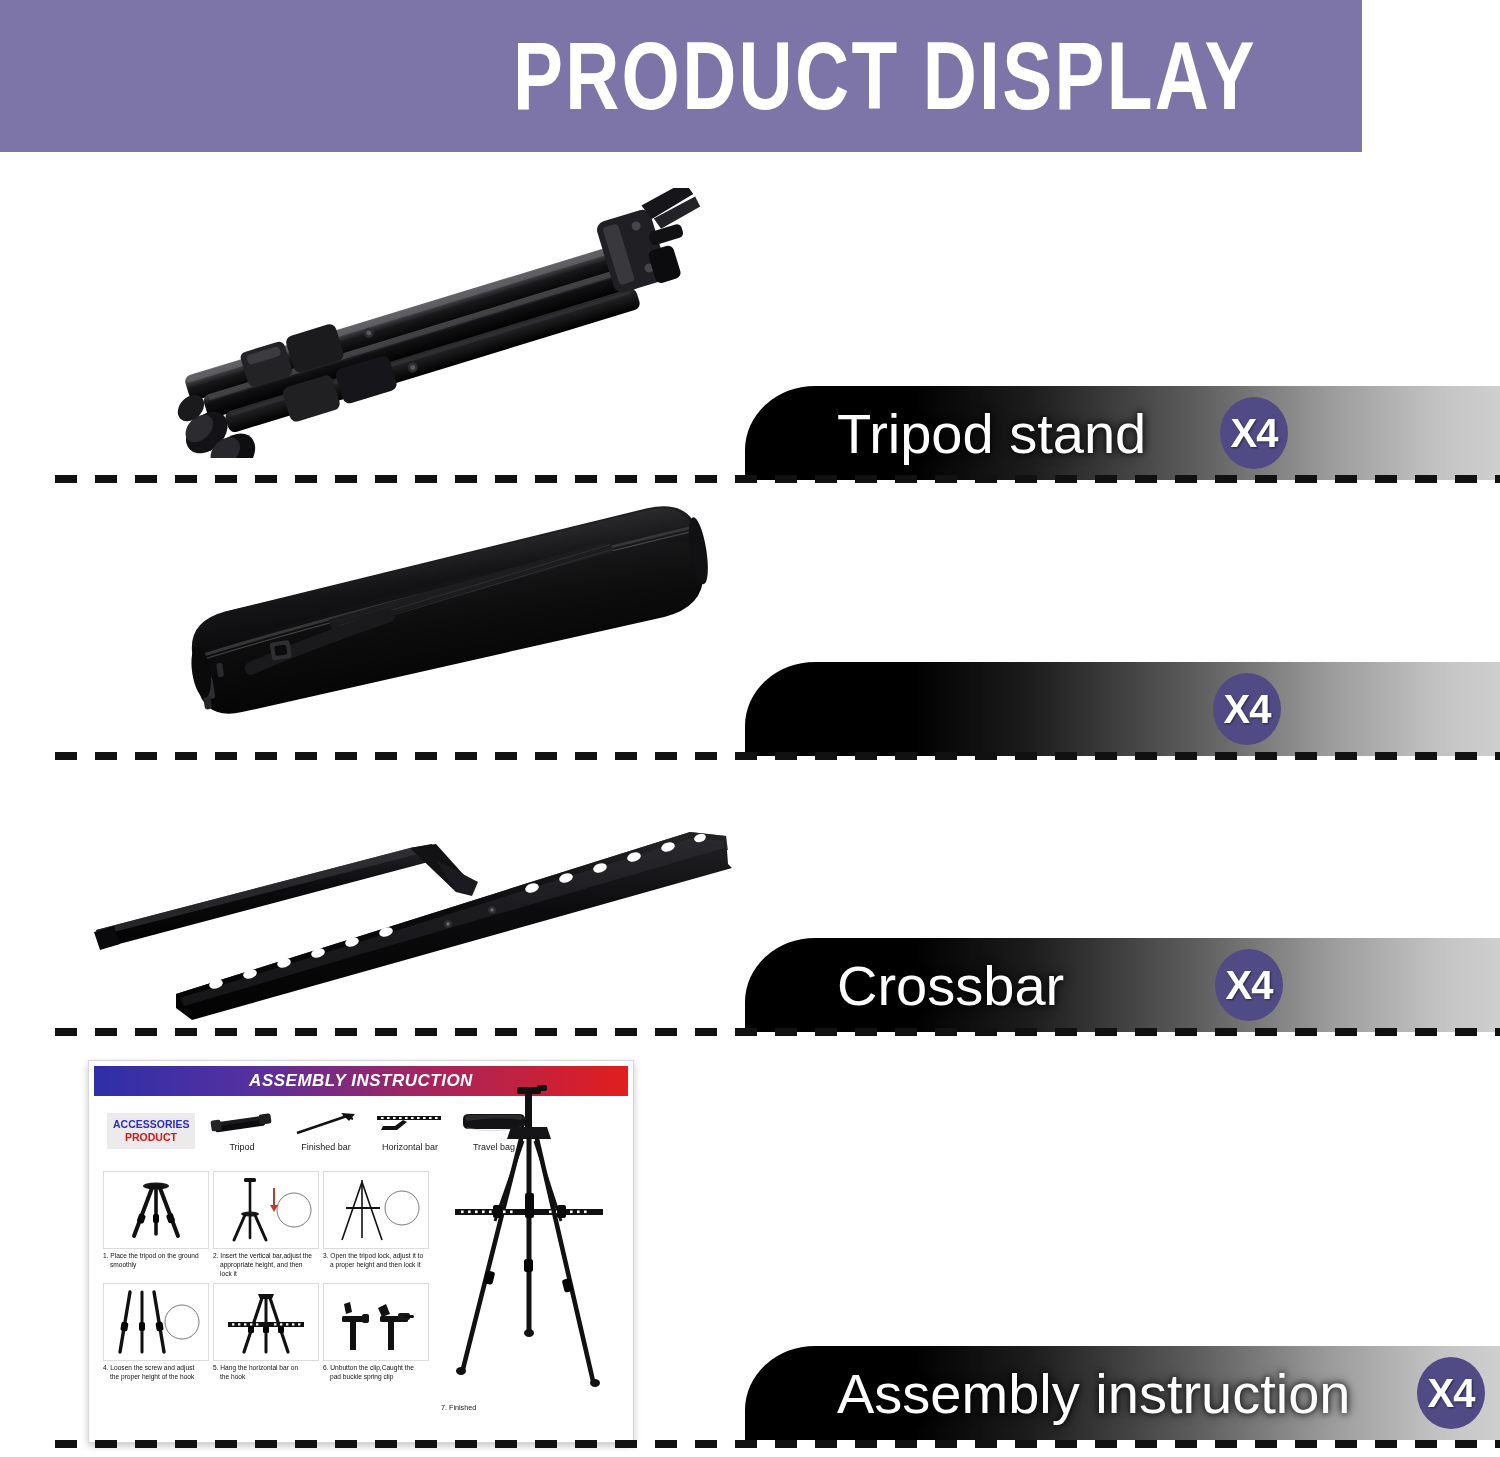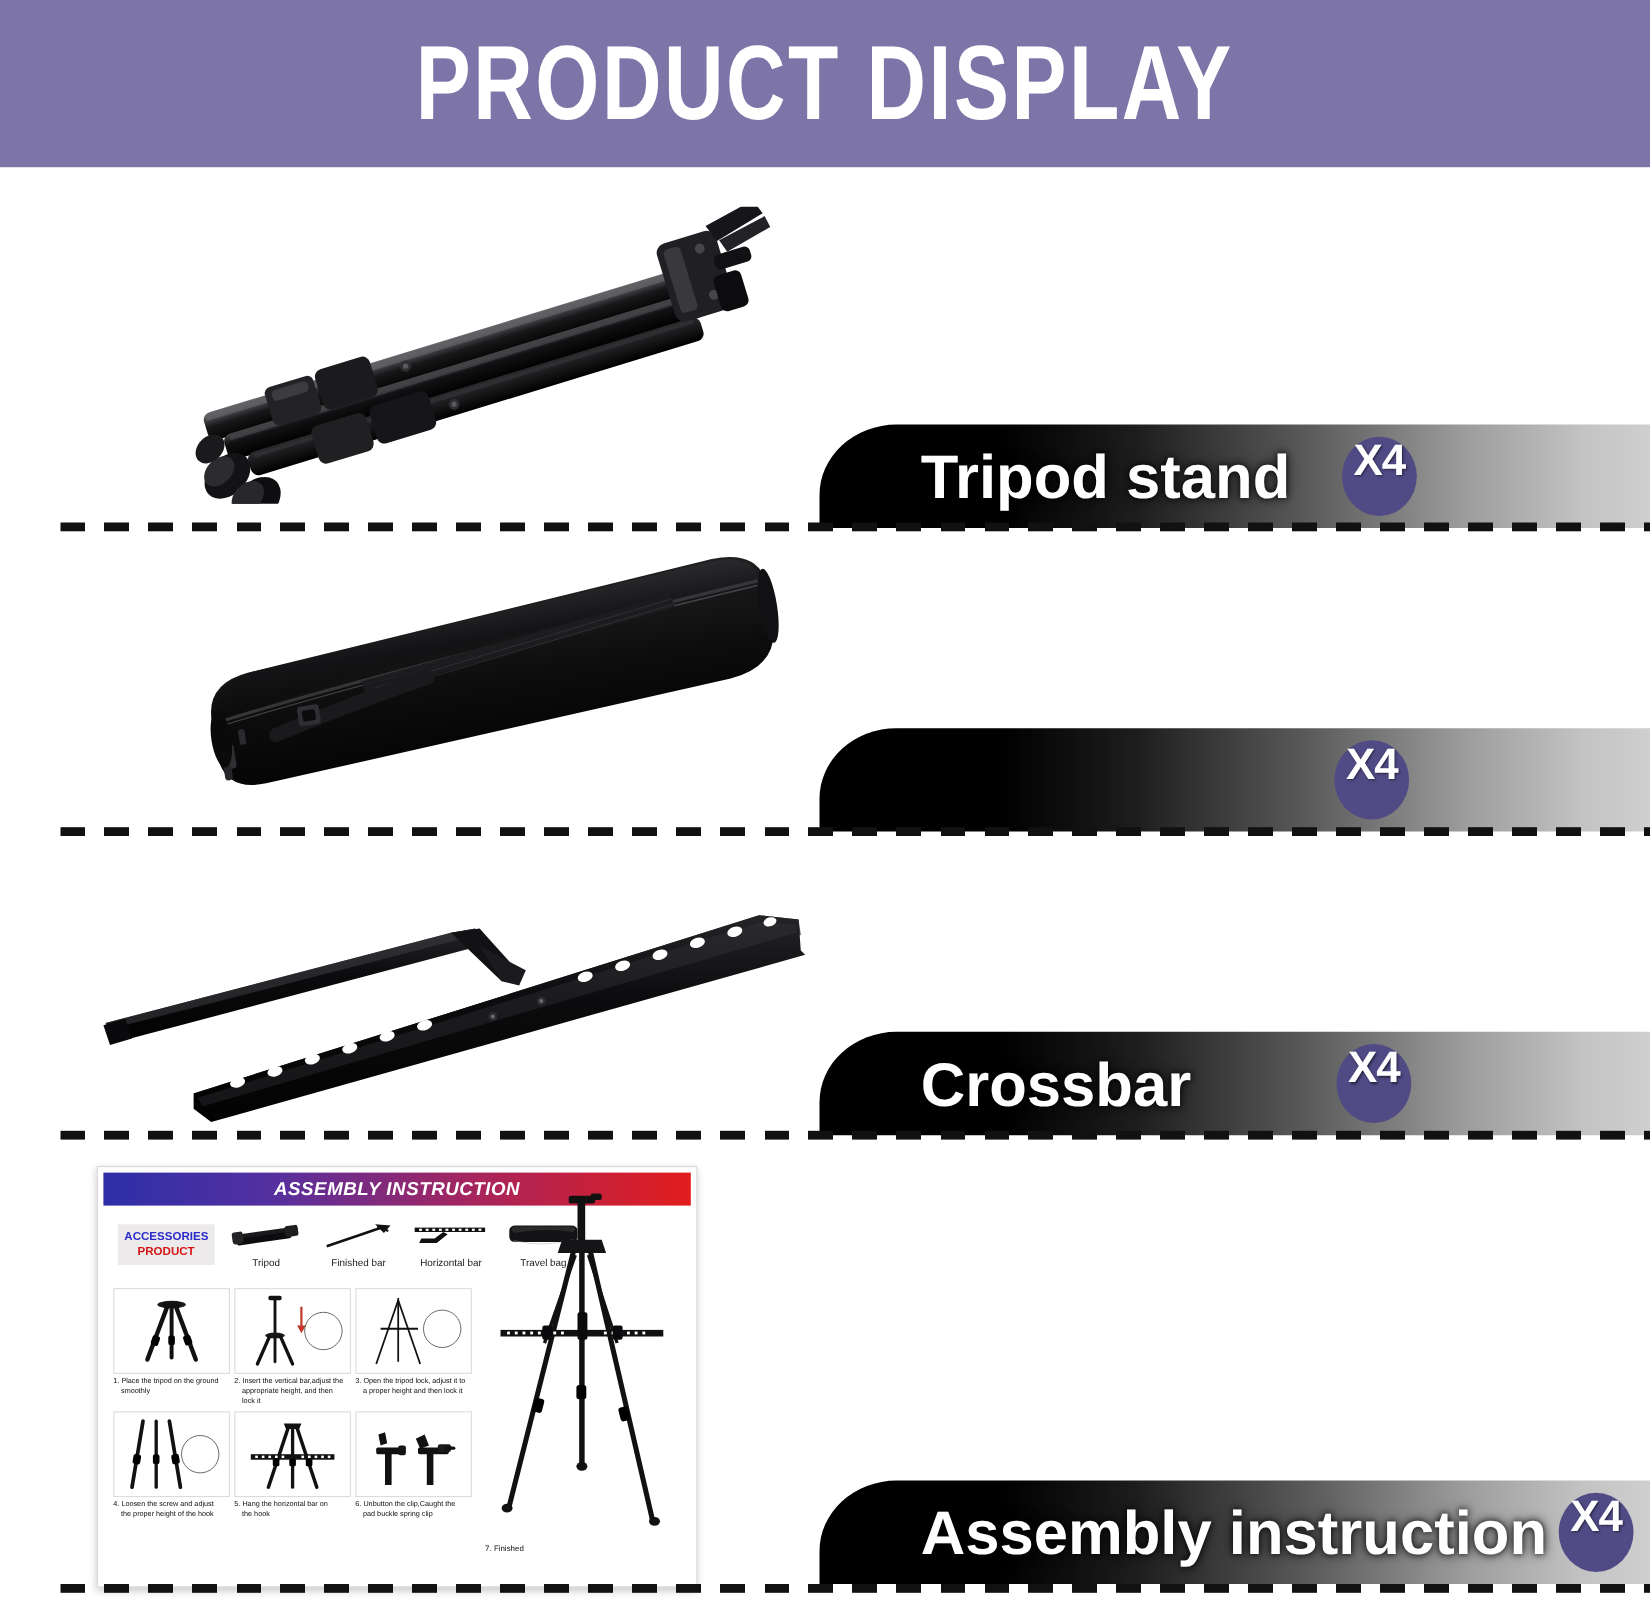--- a/index.html
+++ b/index.html
@@ -3,22 +3,22 @@
 <meta charset="utf-8">
 <style>
   html,body{margin:0;padding:0;background:#fff;}
   body{
     width:1500px;height:1457px;position:relative;overflow:hidden;
     font-family:"Liberation Sans","DejaVu Sans",sans-serif;
   }
 
   
   .banner{
-    position:absolute;left:0;top:0;width:1500px;height:152px;
-    background:#7d75a8;display:flex;align-items:center;justify-content:center;
+    position:absolute;left:0;top:0;width:1362px;height:152px;
+    background:#7d75a8;display:flex;align-items:center;justify-content:flex-end;
   }
   .banner-title{
     color:#ffffff;font-size:96px;font-weight:bold;letter-spacing:3px;
     transform:scaleX(.78);transform-origin:center;white-space:nowrap;
     line-height:1;font-family:"Liberation Sans","DejaVu Sans",sans-serif;
   }
 
   
   .divider{
     position:absolute;left:55px;width:1445px;height:8px;
@@ -28,27 +28,27 @@
 
   
   .label-bar{
     position:absolute;height:94px;
     background:linear-gradient(to right,#000 0%,#000 22%,#1d1d1d 38%,
                #5e5e5e 60%,#9d9d9d 78%,#c3c3c3 92%,#cfcfcf 100%);
     border-top-left-radius:70px 64px;
     display:flex;align-items:center;
   }
   .label-text{
-    color:#fff;font-size:56px;font-weight:700;white-space:nowrap;
+    color:#fff;font-size:56px;font-weight:400;white-space:nowrap;
     text-shadow:0 0 6px rgba(0,0,0,.85),0 0 12px rgba(0,0,0,.6);
     font-family:"Liberation Sans","DejaVu Sans",sans-serif;
   }
   .badge{
     position:absolute;width:68px;height:72px;border-radius:50%;
-    background:#504a85;display:flex;align-items:flex-start;justify-content:center;
+    background:#504a85;display:flex;align-items:center;justify-content:center;
   }
   .badge span{
     color:#fff;font-size:40px;font-weight:bold;letter-spacing:-1px;
     text-shadow:1px 1px 2px rgba(0,0,0,.5);
   }
 
   
   .art{position:absolute;}
 
   

